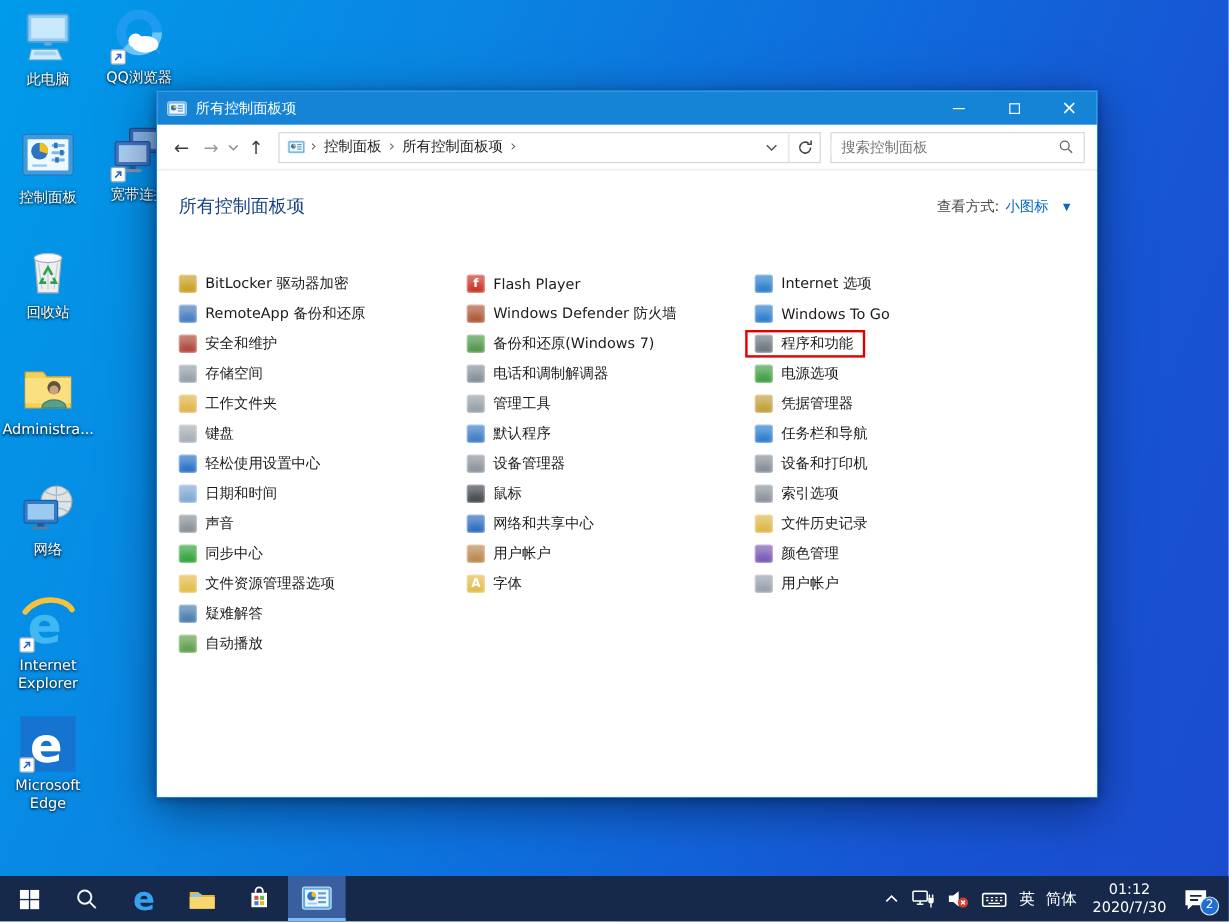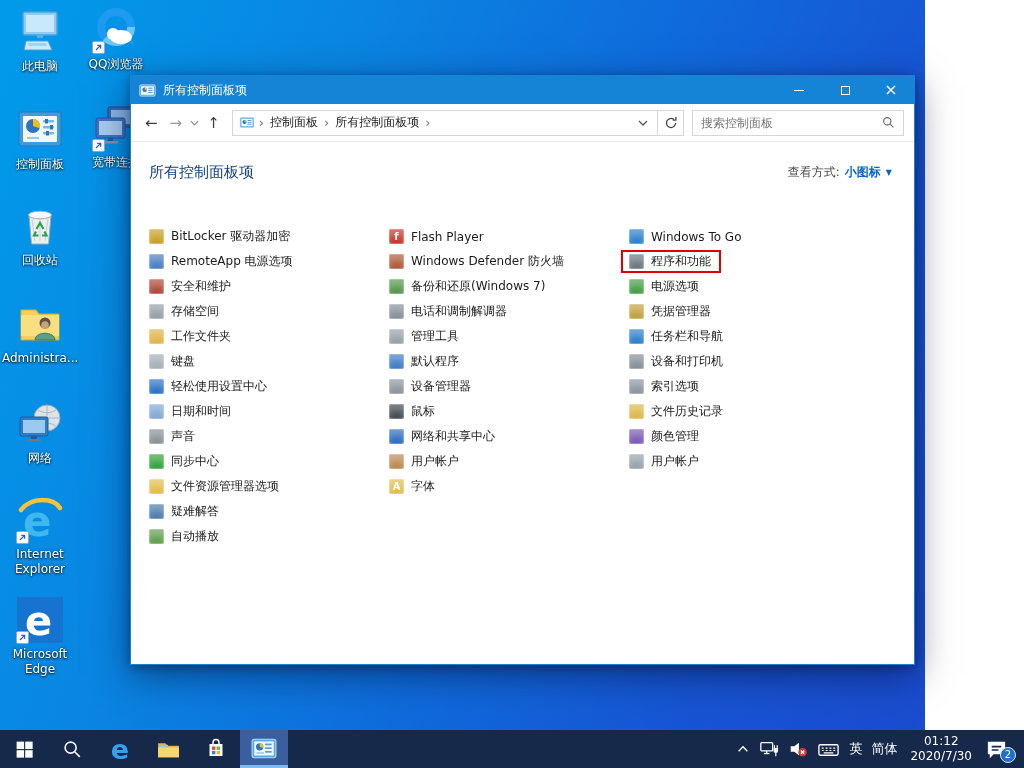--- a/index.html
+++ b/index.html
@@ -1,18 +1,18 @@
 <!DOCTYPE html>
 <html><head>
 <meta charset="utf-8">
 <style>
   * { margin:0; padding:0; box-sizing:border-box; }
   html,body { width:1024px; height:768px; overflow:hidden;
     font-family:"DejaVu Sans","Liberation Sans",sans-serif; }
-  .desktop { position:relative; width:925px; height:768px;
+  .desktop { position:relative; width:1024px; height:768px;
     background:linear-gradient(112deg,#009bea 0%,#0a85e2 30%,#0f6cdc 55%,#1755d4 78%,#1b4bce 100%); }
 
   
   .dicon { position:absolute; width:76px; text-align:center; cursor:pointer; }
   .dicon .art { position:relative; width:48px; height:48px; margin:0 auto; }
   .dicon .lbl { margin-top:3px; font-size:12px; line-height:15px; color:#fff;
     text-shadow:0 1px 2px rgba(0,0,0,.85), 0 0 3px rgba(0,0,0,.5); }
   .sc { position:absolute; left:0; bottom:0; width:13px; height:13px; background:#fff;
     border:1px solid #93a9c0; border-radius:2px; }
   .sc svg { display:block; }
@@ -51,21 +51,21 @@
     font-family:inherit; color:#1b1b1b; }
   .searchbox input::placeholder { color:#767676; opacity:1; }
   .mag { display:flex; align-items:center; padding-right:8px; cursor:pointer; }
 
   .content { position:absolute; top:67px; left:0; right:0; bottom:0; background:#fff; overflow:hidden; }
   .content-header { display:flex; justify-content:space-between; align-items:center;
     padding:20px 22px 0 18px; }
   .page-title { font-size:15px; color:#15417e; }
   .viewby { font-size:12px; display:flex; align-items:center; gap:5px; }
   .vb-label { color:#4a4a4a; }
-  .vb-link { color:#0667c5; cursor:pointer; display:flex; align-items:center; gap:5px;font-weight:bold; }
+  .vb-link { color:#0667c5; cursor:pointer; display:flex; align-items:center; gap:12px; }
   .vb-caret { font-size:8px; color:#0667c5; }
 
   .grid { display:flex; padding:27px 0 0 18px; }
   .col { width:240px; }
   .row { height:25px; display:flex; align-items:center; }
   .item { display:inline-flex; align-items:center; gap:7px; height:23px;
     padding:0 10px 0 8px; margin-left:-8px; cursor:pointer;margin-top:30px; }
   .item.hl { border:2px solid #e00000; padding:0 8px 0 6px; }
   .ic { width:15px; height:15px; border-radius:2px; flex:0 0 15px;
     display:flex; align-items:center; justify-content:center;
@@ -300,21 +300,21 @@
           <div class="col">
             <div class="row">
               <div class="item">
                 <span class="ic" style="background: rgb(201, 162, 39);"></span>
                 <span class="t">BitLocker 驱动器加密</span>
               </div>
             </div>
             <div class="row">
               <div class="item">
                 <span class="ic" style="background: rgb(74, 126, 194);"></span>
-                <span class="t">RemoteApp 电源选项</span>
+                <span class="t">RemoteApp 备份和还原</span>
               </div>
             </div>
             <div class="row">
               <div class="item">
                 <span class="ic" style="background: rgb(176, 74, 60);"></span>
                 <span class="t">安全和维护</span>
               </div>
             </div>
             <div class="row">
               <div class="item">
@@ -439,20 +439,26 @@
               </div>
             </div>
             <div class="row">
               <div class="item">
                 <span class="ic" style="background: rgb(226, 189, 78);">A</span>
                 <span class="t">字体</span>
               </div>
             </div>
           </div>
           <div class="col">
+            <div class="row">
+              <div class="item">
+                <span class="ic" style="background: rgb(47, 128, 204);"></span>
+                <span class="t">Internet 选项</span>
+              </div>
+            </div>
             <div class="row">
               <div class="item">
                 <span class="ic" style="background: rgb(47, 128, 204);"></span>
                 <span class="t">Windows To Go</span>
               </div>
             </div>
             <div class="row">
               <div class="item hl">
                 <span class="ic" style="background: rgb(111, 120, 128);"></span>
                 <span class="t">程序和功能</span>

